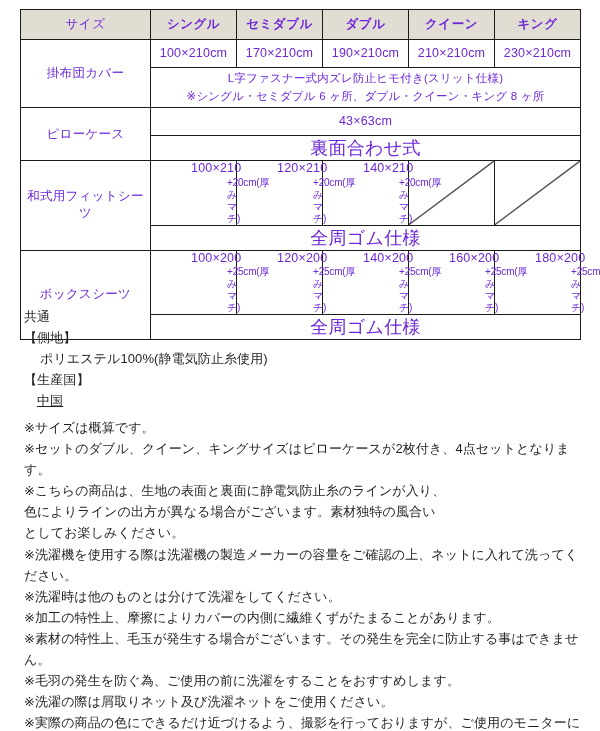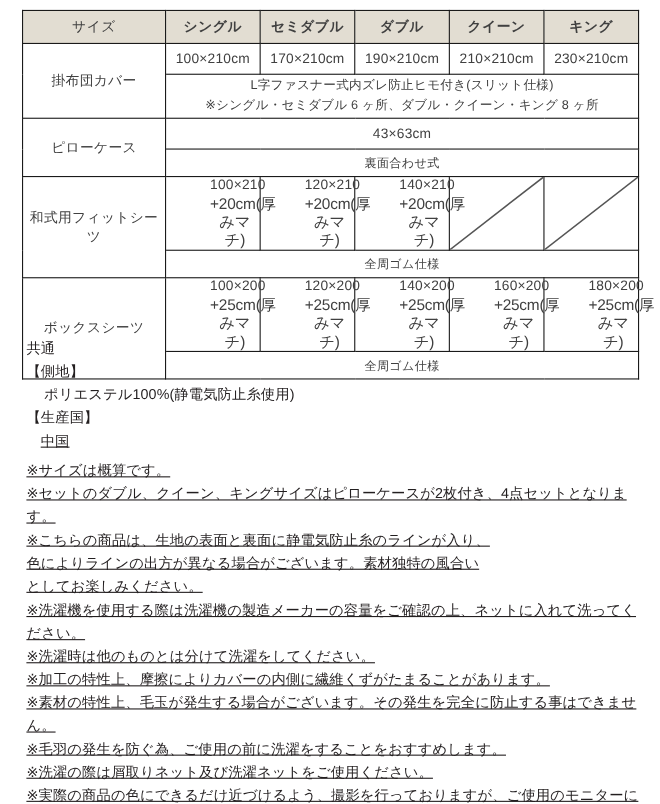--- a/index.html
+++ b/index.html
@@ -35,21 +35,21 @@
     table-layout: fixed;
     width: 560px;
     border: 1px solid #1a1a1a;
   }
   table.spec td,
   table.spec th {
     border: 1px solid #1a1a1a;
     text-align: center;
     vertical-align: middle;
     font-weight: normal;
-    color: #404040;
+    color: #6d28d9;
     padding: 0;
   }
   col.c-label { width: 130px; }
   col.c-size  { width: 86px; }
 
   .hdr-row th {
     background: #e2ddd2;
     height: 29px;
     font-size: 12.5px;
     letter-spacing: 0.5px;
@@ -73,39 +73,40 @@
     font-size: 12.5px;
     color: #3a3a3a;
     letter-spacing: 0.2px;
   }
   td.dim .d1 {
     display: block;
     line-height: 1.25;
   }
   td.dim .d2 {
     display: block;
-    font-size: 14px;
+    font-size: 10px;
     line-height: 1.2;
     letter-spacing: -0.2px;
+    margin-left: 36px;
   }
   td.dim.two-line { height: 40px; padding-left: 40px; }
 
   td.note-cell {
     height: 39px;
     font-size: 11.5px;
     line-height: 1.55;
     color: #3a3a3a;
     letter-spacing: 0.2px;
     margin-left: 24px;
   }
   td.note-cell .nl { display: block; }
 
   td.full-cell {
     height: 24px;
-    font-size: 11px;
+    font-size: 18px;
     color: #3a3a3a;
     letter-spacing: 0.3px;
   }
 
   
   td.na {
     position: relative;
     padding: 0;
   }
   td.na svg {
@@ -129,21 +130,21 @@
   }
   .notes .ln {
     line-height: 1.62;
     white-space: pre;
   }
   .notes .ln.indent1 { padding-left: 16px; }
   .notes .ln.indent2 { padding-left: 13px; text-decoration: underline; }
   .notes .blk { margin-bottom: 0; }
 
   .notes-list { margin-top: 6px; }
-  .notes-list .item { line-height: 1.62; text-decoration: underline; }
+  .notes-list .item { line-height: 1.62; }
 </style>
 </head>
 <body>
 
 <div class="page">
 
   <div class="spec-table-wrap">
     <table class="spec">
       <colgroup>
         <col class="c-label">

